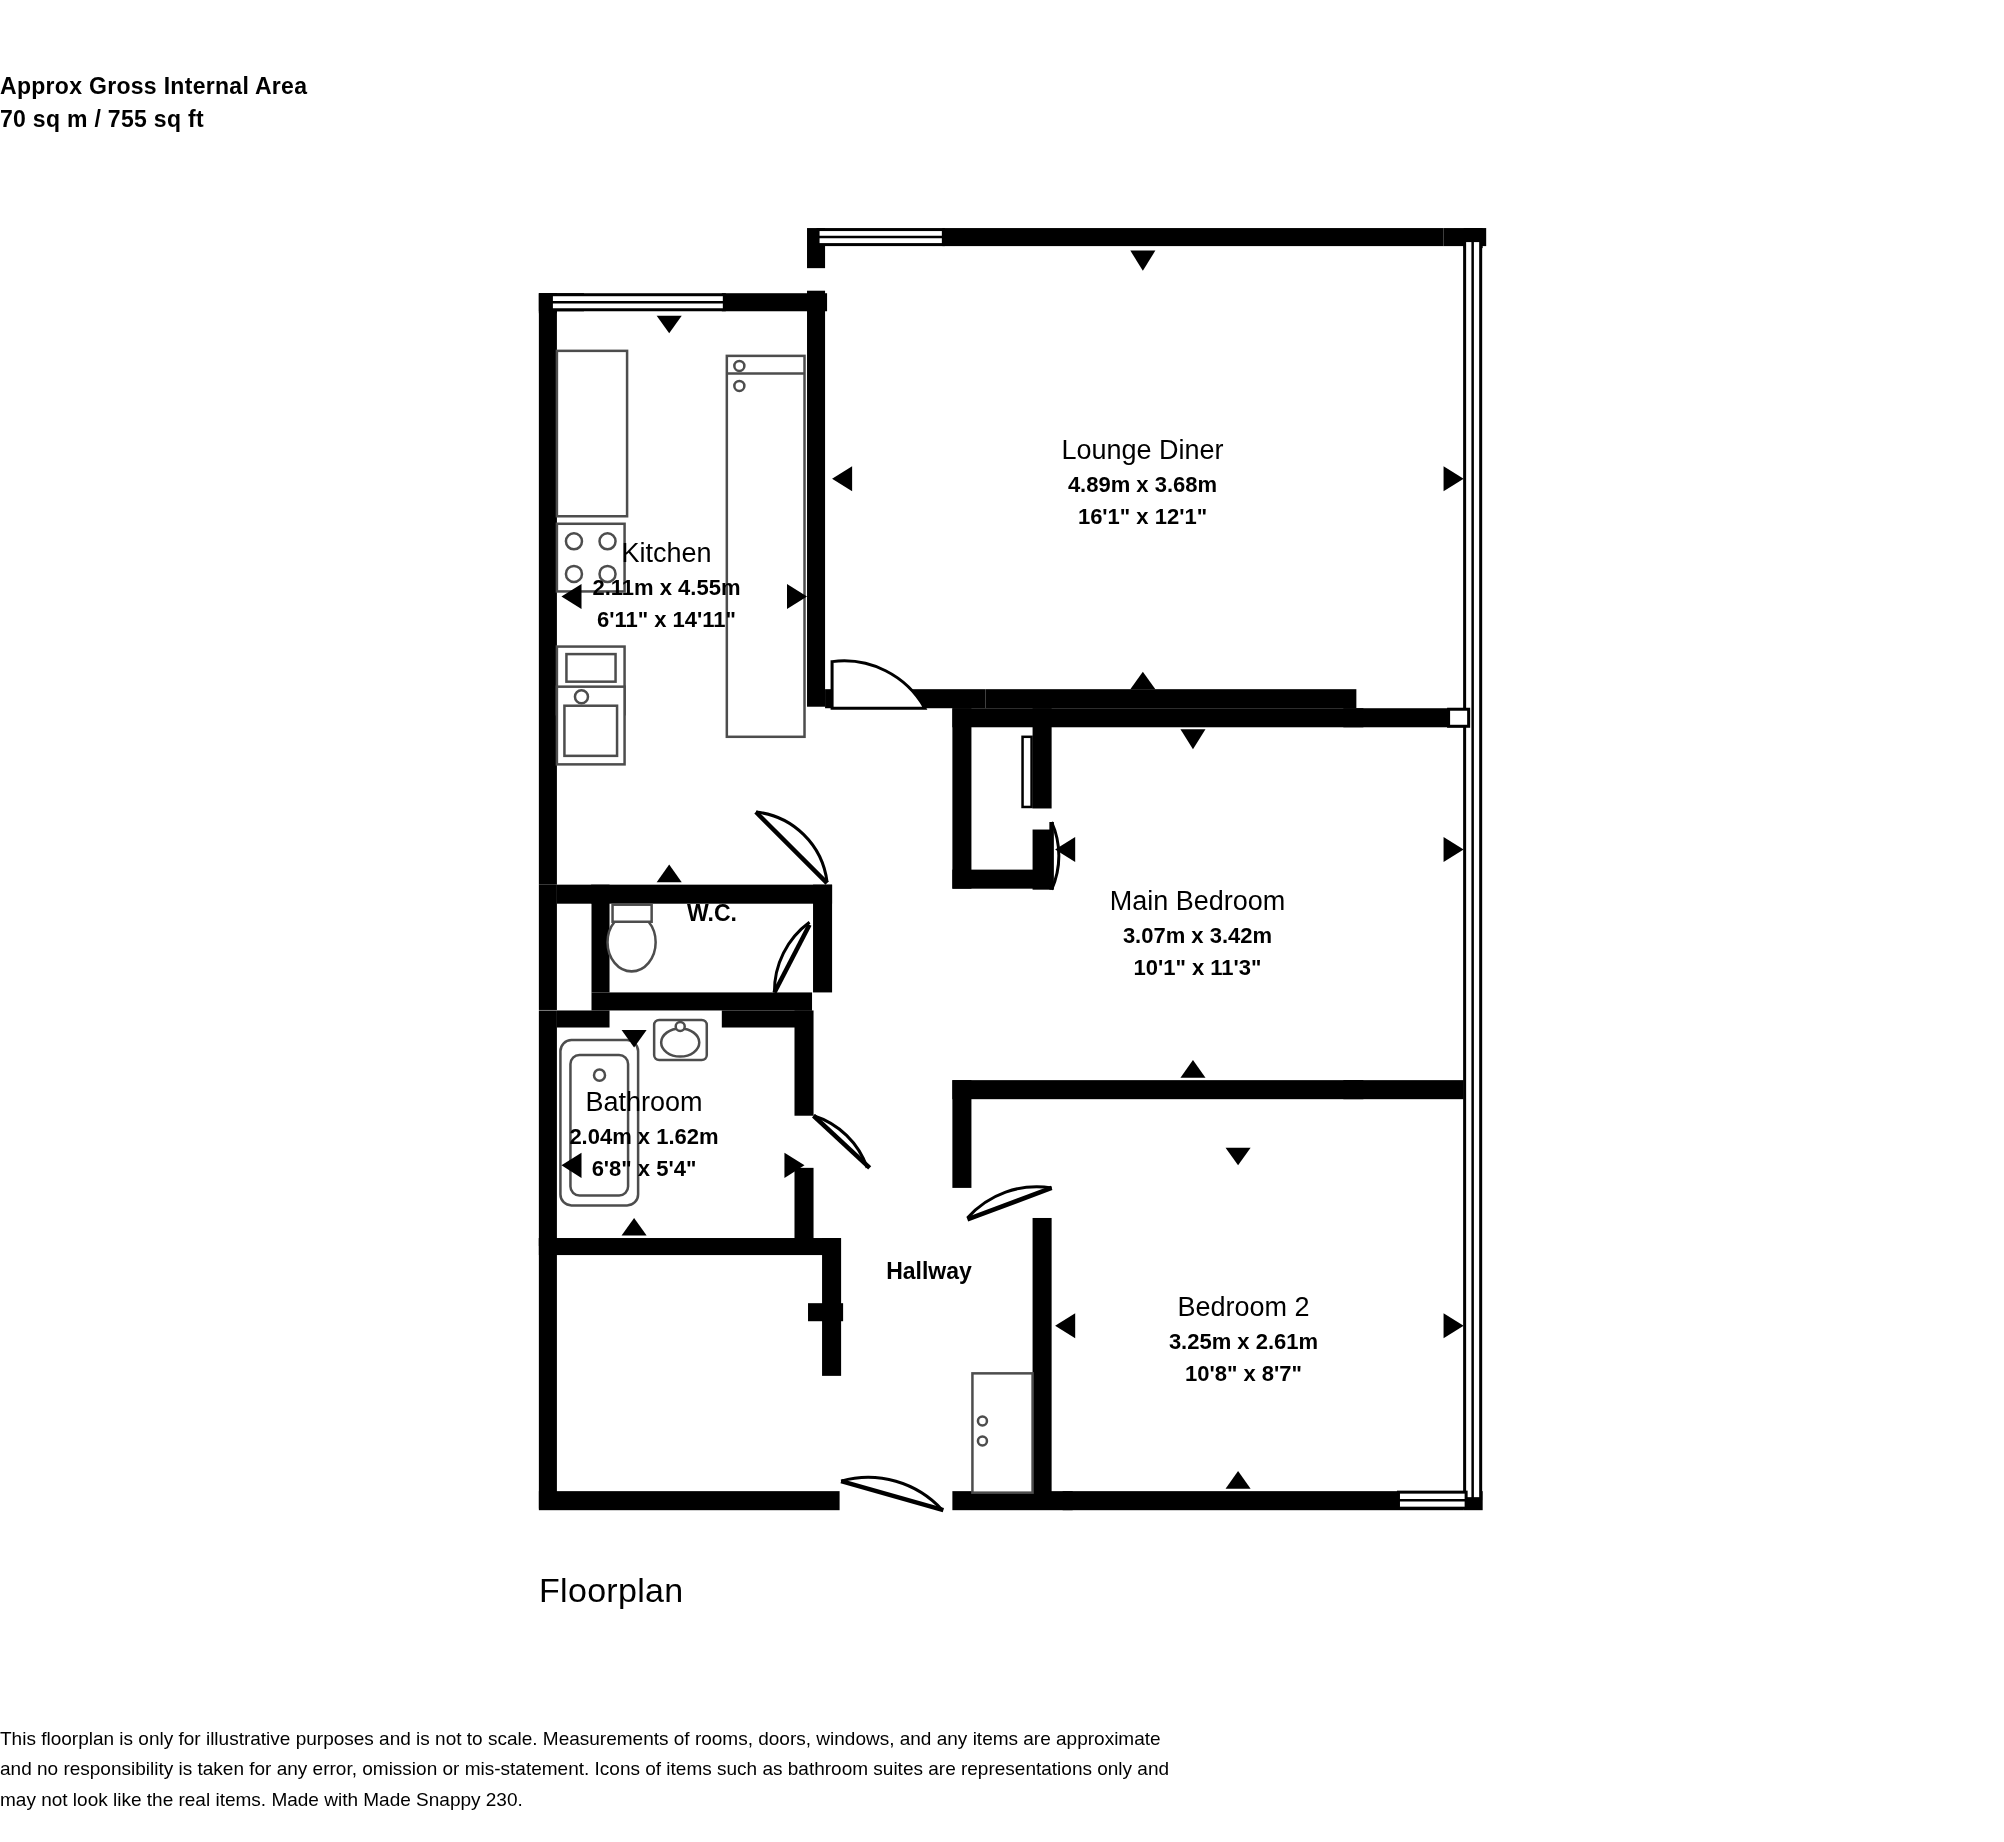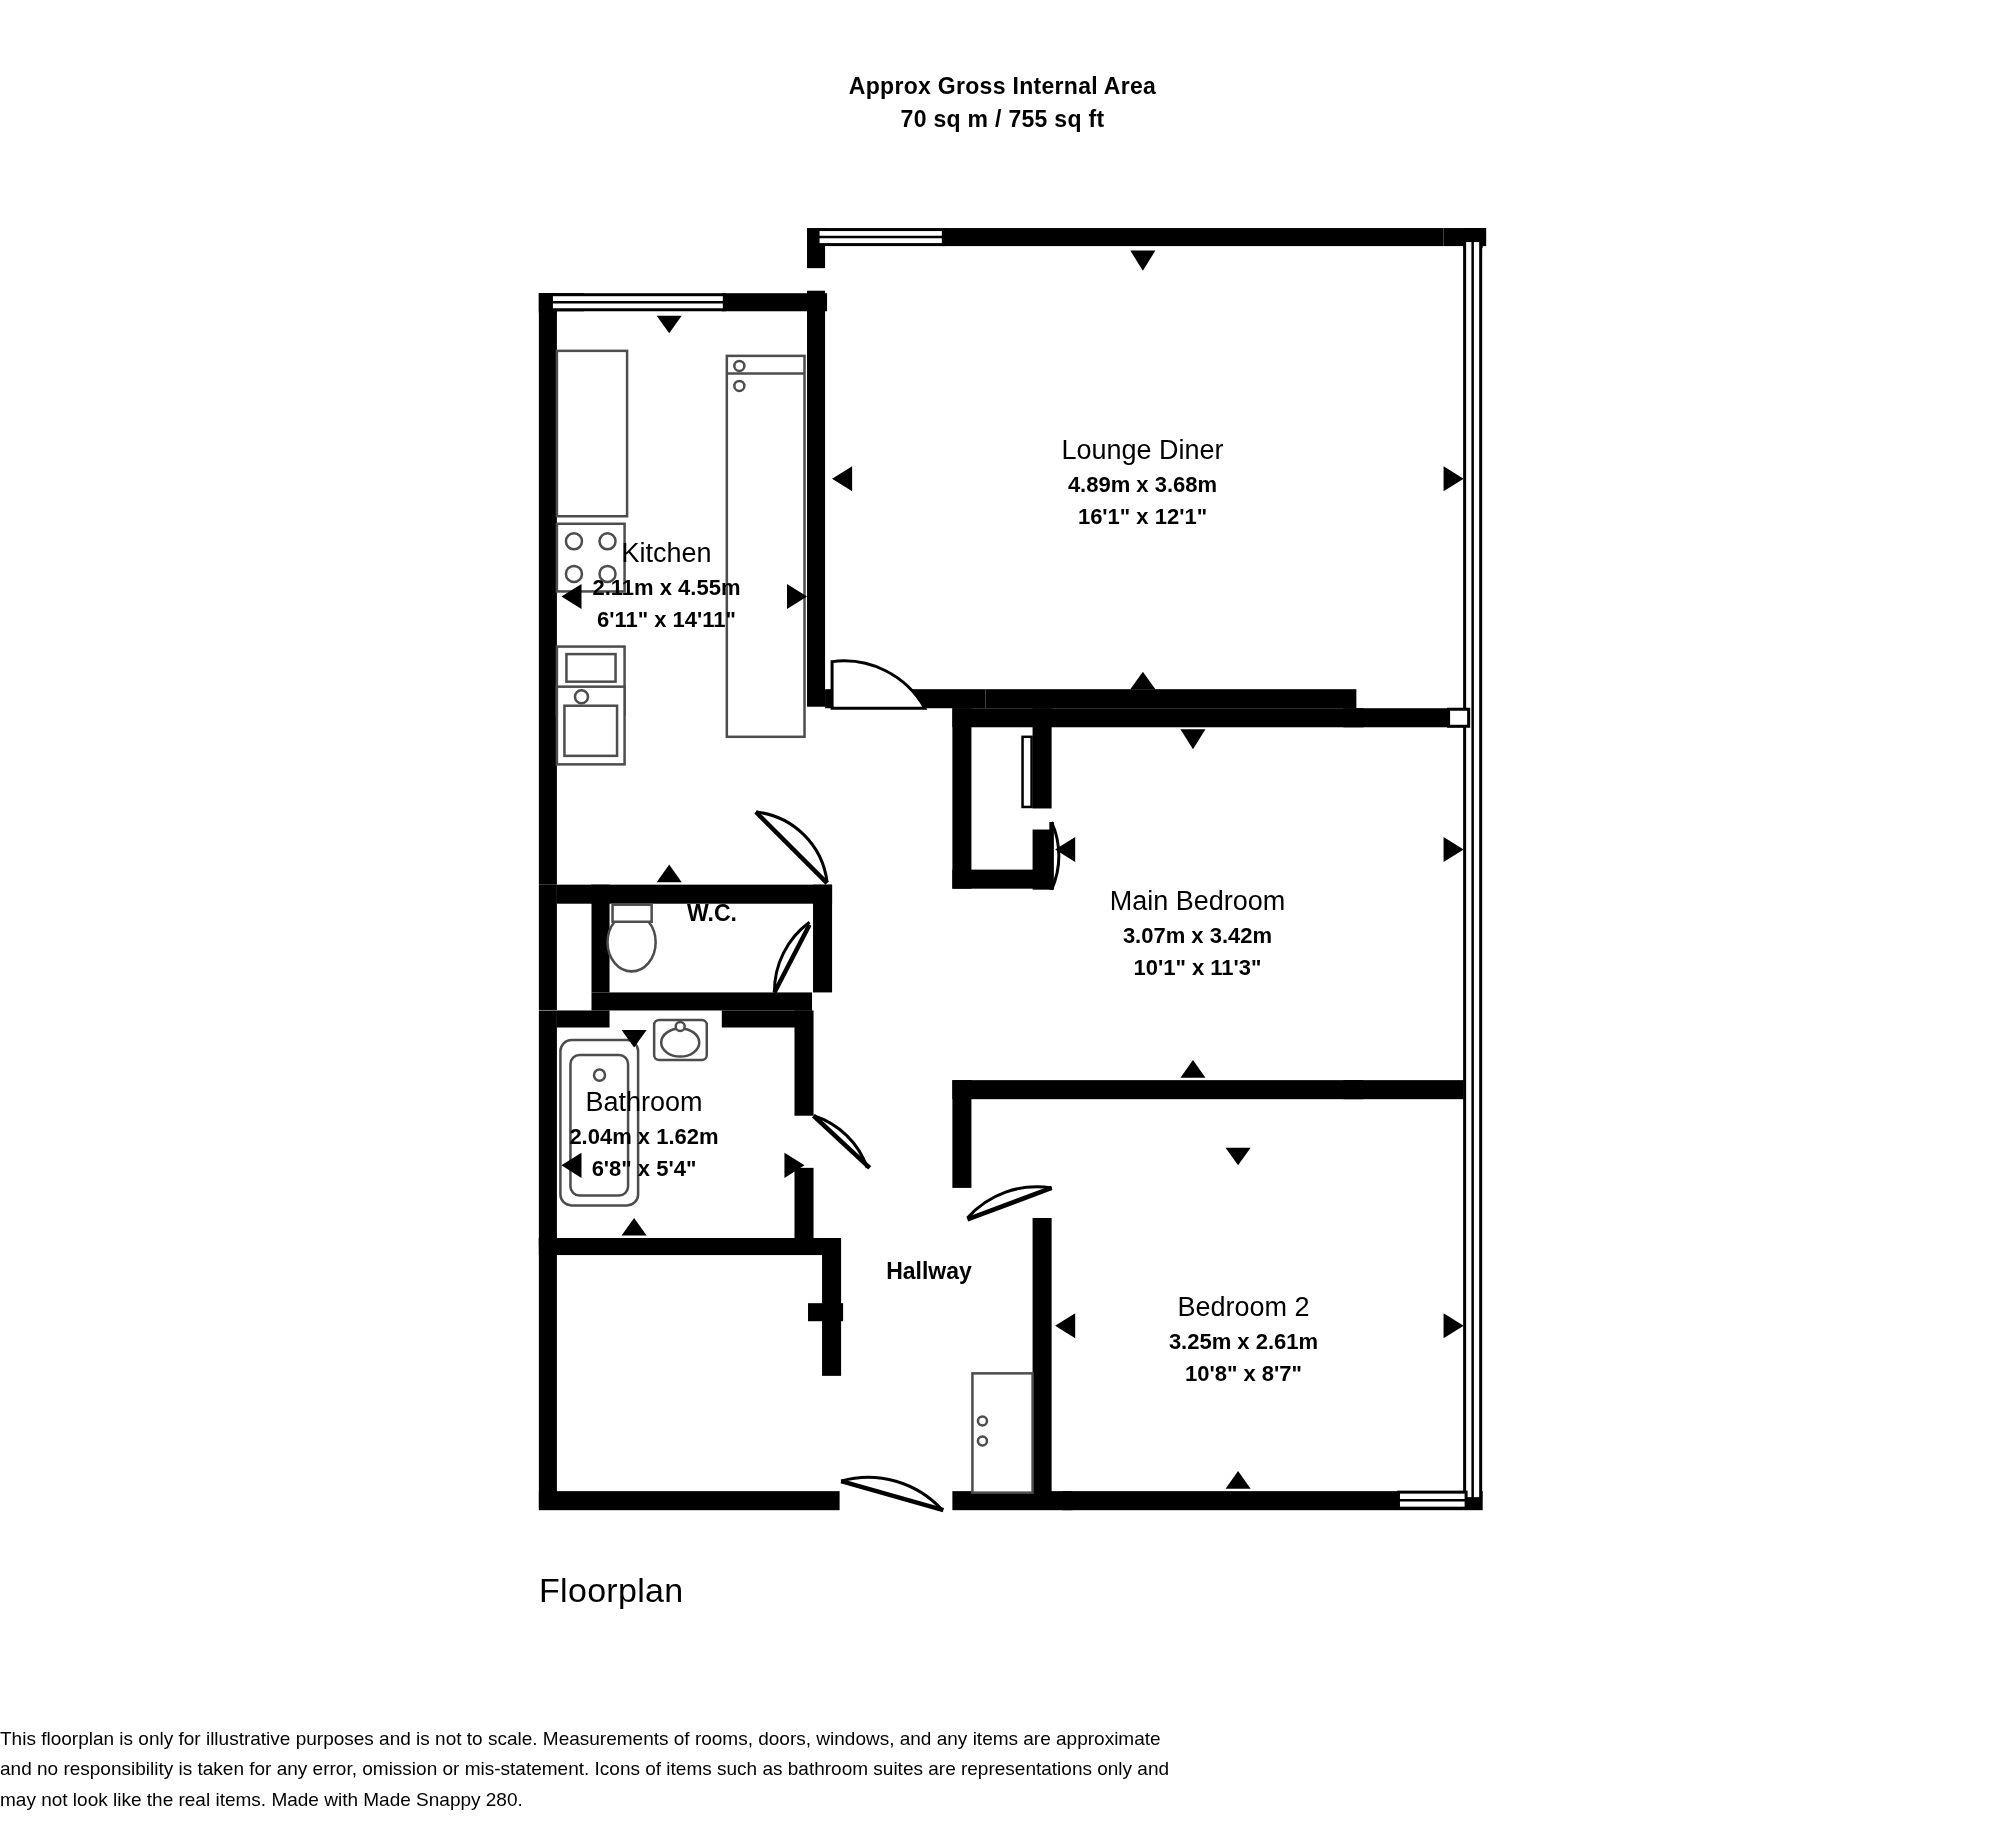--- a/index.html
+++ b/index.html
@@ -15,21 +15,20 @@
     color: #000000;
     overflow: hidden;
   }
 
   
   #header {
     position: absolute;
     left: 0;
     top: 70px;
     width: 2005px;
-    text-align: center;
   }
   #header .line {
     font-size: 23px;
     font-weight: bold;
     letter-spacing: 0.3px;
     line-height: 1.42;
   }
 
   
   #plan {
@@ -344,15 +343,15 @@
 
 <div class="plain-label" style="left:662px; top:900px; width:100px;">W.C.</div>
 
 <div class="plain-label" style="left:854px; top:1258px; width:150px;">Hallway</div>
 
 <div id="floorplan-caption">Floorplan</div>
 
 <div id="disclaimer">
   <div>This floorplan is only for illustrative purposes and is not to scale. Measurements of rooms, doors, windows, and any items are approximate</div>
   <div>and no responsibility is taken for any error, omission or mis-statement. Icons of items such as bathroom suites are representations only and</div>
-  <div>may not look like the real items. Made with Made Snappy 280.</div>
+  <div>may not look like the real items. Made with Made Snappy 230.</div>
 </div>
 
 
 </body></html>

